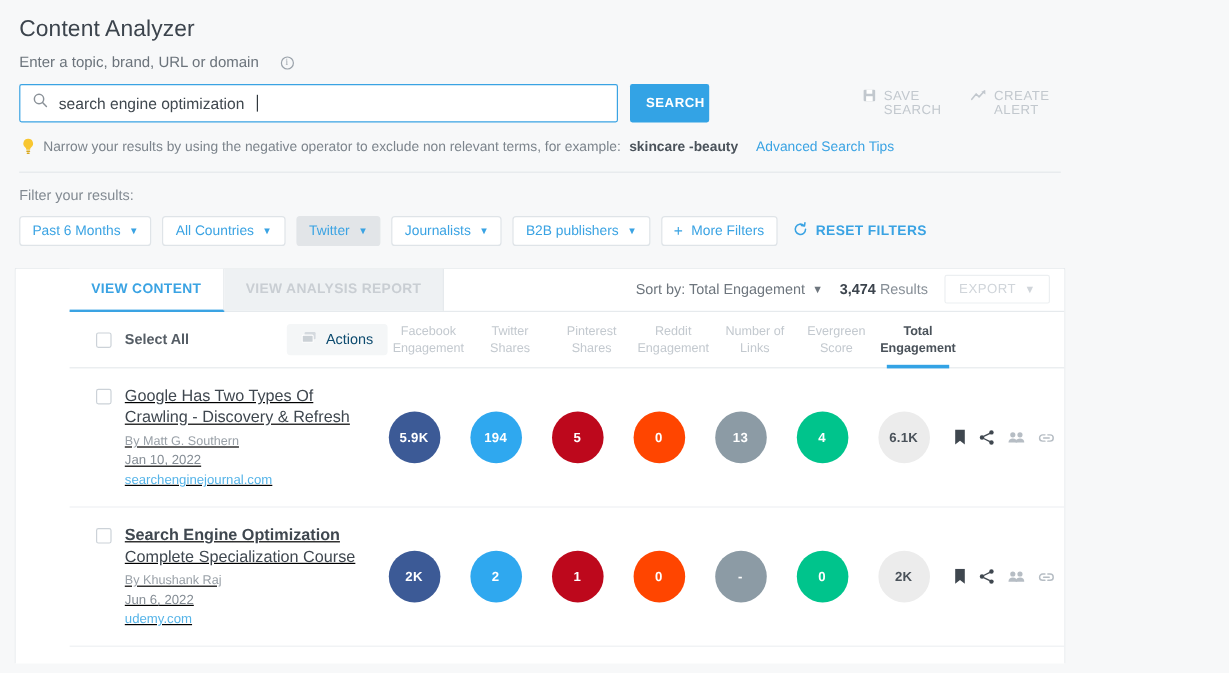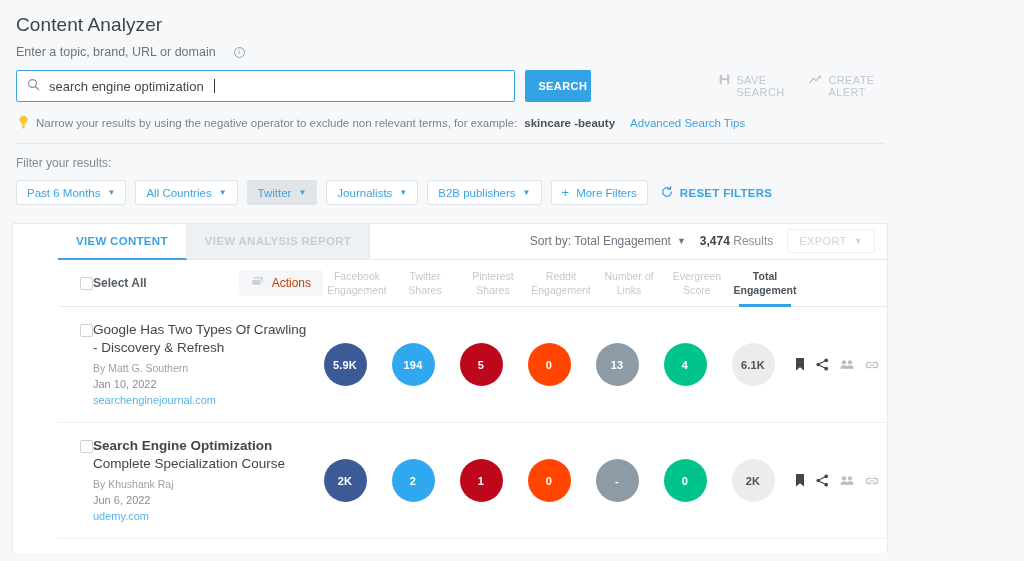--- a/index.html
+++ b/index.html
@@ -109,49 +109,49 @@
     height: 24px; padding: 0 11px; border: 1px solid #eceff1; border-radius: 2px;
     font-size: 11px; color: #d0d5da; letter-spacing: .4px; display: flex;
     align-items: center; gap: 7px; cursor: pointer; background: #fff;
   }
 
   
   .colhead {
     display: flex; align-items: center; height: 47px;
     border-bottom: 1px solid #e6eaed; padding-left: 22px; position: relative;
   }
-  .selall { display: flex; align-items: center; width: 300px; }
+  .selall { display: flex; align-items: center; gap: 11px; width: 300px; }
   .cbx {
     width: 13px; height: 13px; border: 1px solid #ccd2d8; border-radius: 2px; background: #fff;
     cursor: pointer; flex: 0 0 auto;
   }
   .selall-label { font-size: 12px; color: #555d65; font-weight: 700; }
   .actions-btn {
     margin-left: 24px; height: 26px; padding: 0 12px; background: #f4f6f7;
     border-radius: 3px; display: flex; align-items: center; gap: 8px;
-    font-size: 12px; color: #c2410c; cursor: pointer;
+    font-size: 12px; color: #0c4a6e; cursor: pointer;
   }
   .metrics-head { display: flex; margin-left: auto; padding-right: 88px; }
   .mh {
     width: 68px; text-align: center; font-size: 10.5px; color: #c3c9cf;
     line-height: 14px; position: relative; height: 47px;
     display: flex; flex-direction: column; justify-content: center; align-items: center;
   }
   .mh.active { color: #4a525a; font-weight: 700; }
   .mh.active:after {
     content: ""; position: absolute; left: 8px; right: 8px; bottom: 0;
     height: 3px; background: #33a3e5;
   }
 
   
   .row {
     display: flex; align-items: center; min-height: 89px;
     border-bottom: 1px solid #eef1f3; padding-left: 22px; position: relative;
   }
-  .row-left { width: 370px; display: flex; padding: 14px 0; }
+  .row-left { width: 370px; display: flex; gap: 11px; padding: 14px 0; text-decoration: underline; }
   .row-title {
     font-size: 13.5px; color: #3f474f; line-height: 18px; margin-bottom: 4px;
     max-width: 330px;
   }
   .row-title b { font-weight: 700; color: #3f474f; }
   .row-by { font-size: 10.5px; color: #9aa1a8; line-height: 15px; }
   .row-date { font-size: 11px; color: #868e96; line-height: 16px; }
   .row-domain { font-size: 11px; color: #56b4e8; line-height: 16px; cursor: pointer; }
 
   .metrics { display: flex; margin-left: auto; padding-right: 12px; align-items: center; }

